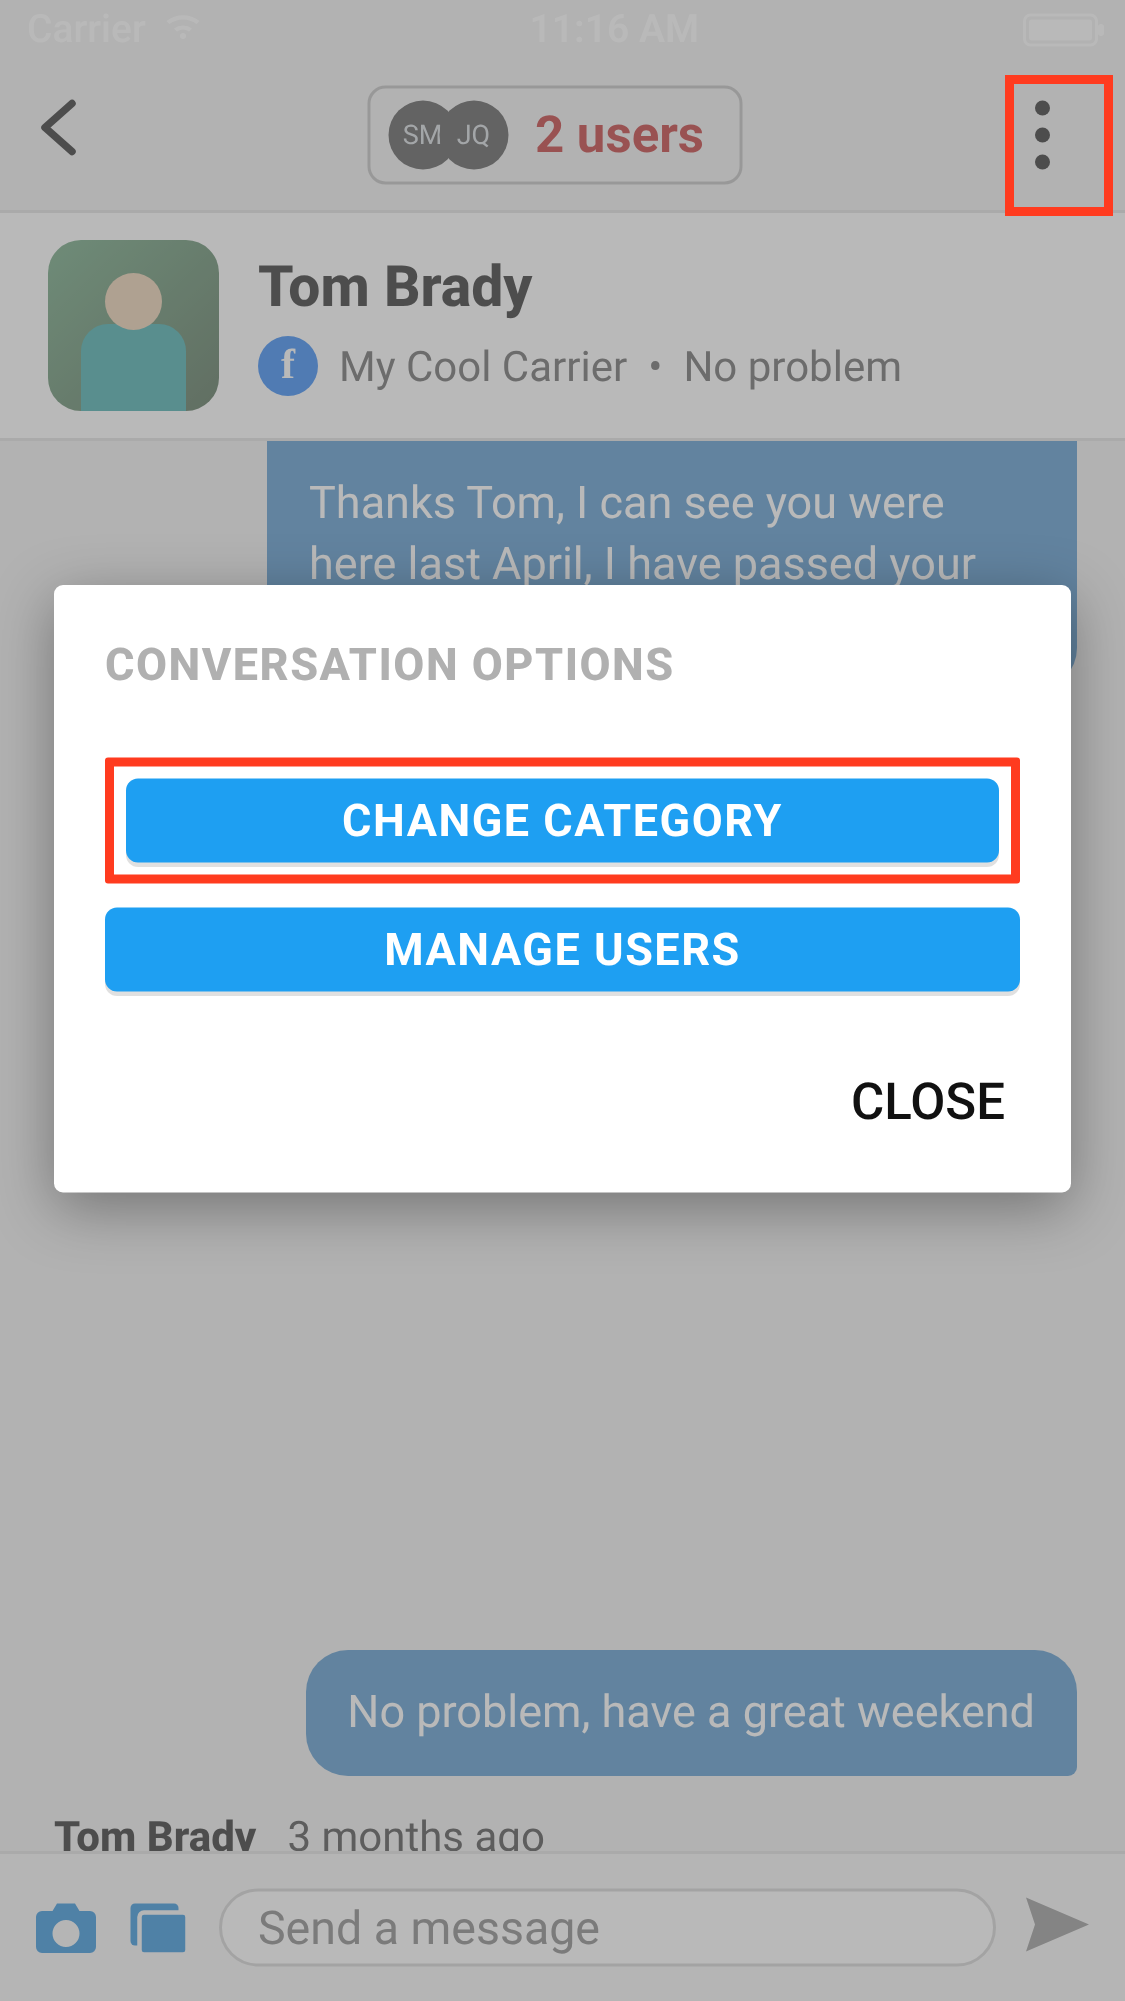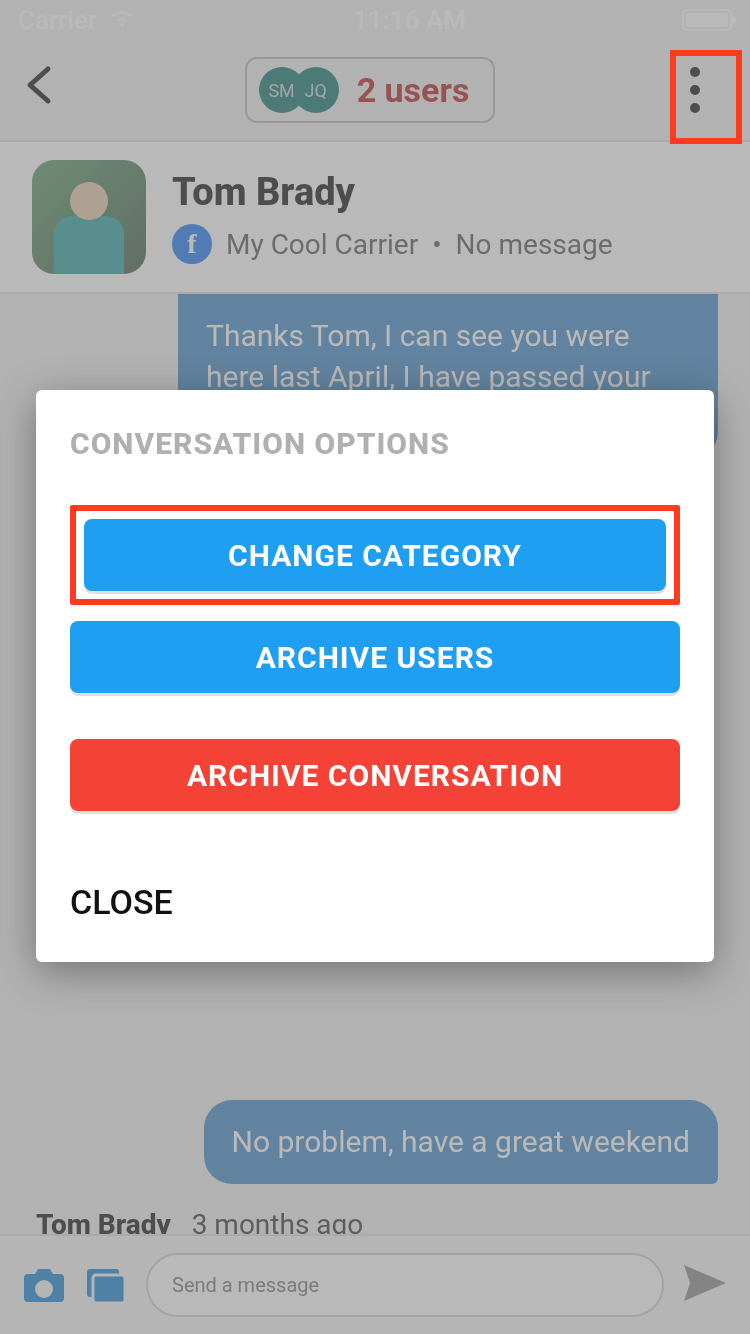--- a/index.html
+++ b/index.html
@@ -11,21 +11,21 @@
   .statusbar .left, .statusbar .right { display:flex; align-items:center; gap:10px;}
   .wifi { display:inline-block; }
   .battery { width:50px; height:22px; border:2px solid #fff; border-radius:5px; position:relative;}
   .battery:after { content:""; position:absolute; right:-6px; top:5px; width:4px; height:8px; background:#fff; border-radius:2px;}
   .battery-fill { position:absolute; left:2px; top:2px; bottom:2px; right:2px; background:#fff; border-radius:2px;}
   
   .header { height:100px; display:flex; align-items:center; justify-content:space-between; padding:0 20px; position:relative; z-index:1;}
   .back-arrow { font-size:48px; color:#111; width:60px;}
   .users-pill { border:2px solid #b7b7b7; border-radius:12px; padding:8px 24px 8px 12px; display:flex; align-items:center; gap:18px; background:rgba(255,255,255,0.1);}
   .avatars { display:flex; }
-  .avc { width:46px; height:46px; border-radius:50%; background:#0f766e; color:#cfd4da; display:flex; align-items:center; justify-content:center; font-size:18px; margin-left:-12px;}
+  .avc { width:46px; height:46px; border-radius:50%; background:#404040; color:#cfd4da; display:flex; align-items:center; justify-content:center; font-size:18px; margin-left:-12px;}
   .avc:first-child{ margin-left:0;}
   .users-count { font-size:34px; font-weight:700; color:#b91c1c;}
   .more-btn-wrap { width:70px; height:94px; display:flex; align-items:center; justify-content:center; position:relative;}
   .more-dots { display:flex; flex-direction:column; gap:8px;}
   .more-dots span { width:10px; height:10px; background:#111; border-radius:50%;}
   .highlight-more { position:absolute; right:8px; top:50px; width:72px; height:94px; border:6px solid #ff3b1f; z-index:10;}
   
   .contact { display:flex; align-items:center; gap:26px; padding:18px 32px; background:#fff; border-top:2px solid #ddd; border-bottom:2px solid #ddd; z-index:1; position:relative;}
   .contact-avatar { width:114px; height:114px; border-radius:22px; background:linear-gradient(135deg,#5b9a6f,#3c5a3f); position:relative; overflow:hidden;}
   .contact-avatar .head{ position:absolute; left:38px; top:22px; width:38px; height:38px; background:#e8c9a7; border-radius:50%;}
@@ -41,31 +41,31 @@
   .row-out { display:flex; justify-content:flex-end; }
   .msg1-wrap { display:flex; justify-content:flex-end; margin-top:0;}
   .msg1 { border-radius:0 0 28px 28px;}
   .msg2-wrap { margin-top:640px;}
   .msg-meta { font-size:28px; color:#333; margin:24px 0 10px 4px;}
   .msg-meta .name { font-weight:800; color:#111;}
   
   .composer { position:absolute; left:0; right:0; bottom:0; height:100px; border-top:2px solid #ddd; background:#f7f7f7; display:flex; align-items:center; gap:18px; padding:0 22px; z-index:1;}
   .cam-icon, .gal-icon { color:#1583d6; }
   .cam-icon svg, .gal-icon svg { display:block;}
-  .compose-input { flex:1; height:64px; border:2px solid #cfcfcf; border-radius:32px; background:#fff; color:#8f8f8f; font-size:20px; padding:0 24px; outline:none;}
+  .compose-input { flex:1; height:52px; border:2px solid #cfcfcf; border-radius:32px; background:#fff; color:#8f8f8f; font-size:31px; padding:0 24px; outline:none;}
   .send-icon { color:#8a8a8a; }
   
   .modal { position:absolute; left:36px; right:36px; top:390px; background:#fff; border-radius:6px; box-shadow:0 10px 40px rgba(0,0,0,0.35); z-index:20; padding:36px 34px 40px;}
   .modal-title { color:#b0b0b0; font-weight:800; letter-spacing:1px; font-size:30px; margin-bottom:44px;}
-  .btn { display:block; width:100%; height:72px; border:none; border-radius:8px; color:#fff; font-size:30px; font-weight:700; letter-spacing:1px; margin-bottom:20px; box-shadow:0 3px 0 rgba(0,0,0,0.12);}
+  .btn { display:block; width:100%; height:56px; border:none; border-radius:8px; color:#fff; font-size:30px; font-weight:700; letter-spacing:1px; margin-bottom:20px; box-shadow:0 3px 0 rgba(0,0,0,0.12);}
   .btn-blue { background:#1e9ff2;}
   .btn-red  { background:#f44336; margin-top:46px;}
   .highlight-change { border:6px solid #ff3b1f; padding:8px; border-radius:2px; margin-bottom:16px;}
   .highlight-change .btn { margin-bottom:0;}
-  .close { text-align:left; font-size:34px; font-weight:500; color:#111; margin-top:71px; padding-right:10px;}
+  .close { text-align:right; font-size:34px; font-weight:500; color:#111; margin-top:54px; padding-right:10px;}
 </style>
 </head>
 <body>
 
 <div class="screen">
 
   <div class="statusbar">
     <div class="left">
       <span>Carrier</span>
       <span class="wifi">
@@ -109,21 +109,21 @@
     <div class="contact-avatar">
       <div class="body"></div>
         <div class="head"></div>
     </div>
     <div>
       <div class="contact-name">Tom Brady</div>
       <div class="contact-sub">
         <span class="fb-icon">f</span>
         <span>My Cool Carrier</span>
         <span class="dot-sep">•</span>
-        <span>No message</span>
+        <span>No problem</span>
       </div>
     </div>
   </div>
 
   <div class="chat">
     <div class="msg1-wrap row-out">
       <div class="bubble-out msg1">Thanks Tom, I can see you were here last April, I have passed your info onto our</div>
     </div>
 
     <div class="row-out msg2-wrap">
@@ -161,20 +161,19 @@
 
   <div class="dim-overlay"></div>
 
   <div class="modal">
     <div class="modal-title">CONVERSATION OPTIONS</div>
 
     <div class="highlight-change">
       <button class="btn btn-blue">CHANGE CATEGORY</button>
     </div>
 
-    <button class="btn btn-blue">ARCHIVE USERS</button>
+    <button class="btn btn-blue">MANAGE USERS</button>
 
-    <button class="btn btn-red">ARCHIVE CONVERSATION</button>
 
     <div class="close">CLOSE</div>
   </div>
 
 </div>
 
 </body></html>

